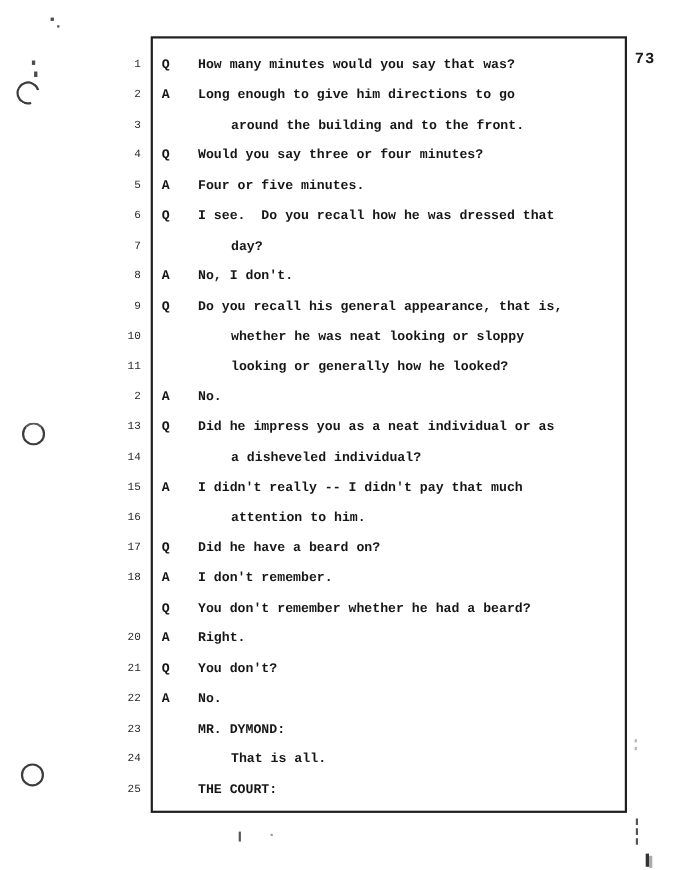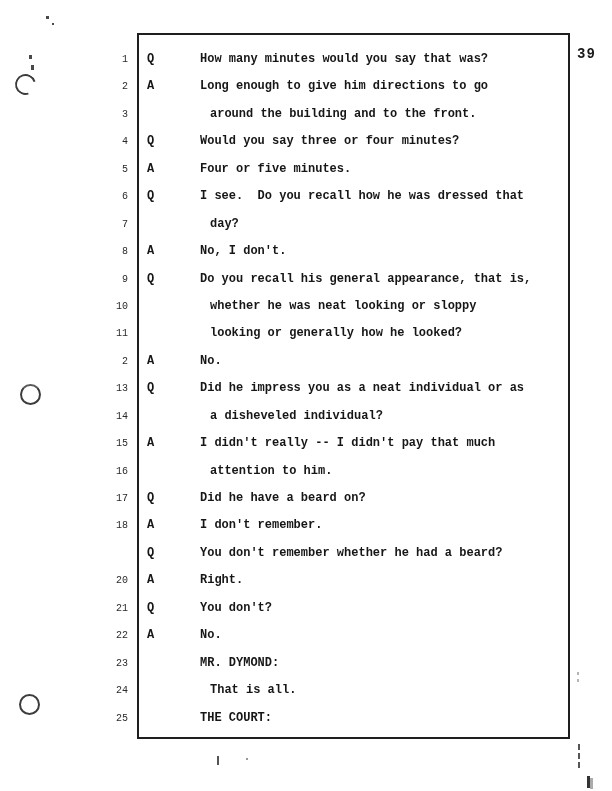--- a/index.html
+++ b/index.html
@@ -63,21 +63,21 @@
     position: absolute;
     left: 147px;
     top: 0;
     font-size: 12px;
     font-weight: bold;
     line-height: 27.45px;
     color: #161616;
   }
   .text {
     position: absolute;
-    left: 200px;
+    left: 180px;
     top: 0;
     font-size: 12px;
     font-weight: bold;
     line-height: 27.45px;
     white-space: pre;
     color: #161616;
   }
   .text.indent { left: 210px; }
 </style>
 </head>
@@ -94,21 +94,21 @@
   <div class="speck" style="left:29px; top:55px; width:3px; height:4px;"></div>
   <div class="speck" style="left:31px; top:65px; width:3px; height:5px;"></div>
   <div class="speck" style="left:217px; top:756px; width:2px; height:9px; background:#555;"></div>
   <div class="speck" style="left:246px; top:758px; width:2px; height:2px; background:#999;"></div>
   <div class="speck" style="left:577px; top:672px; width:2px; height:3px; background:#b5b5b5;"></div>
   <div class="speck" style="left:577px; top:679px; width:2px; height:3px; background:#b5b5b5;"></div>
   <div class="speck" style="left:578px; top:744px; width:0; height:24px; background:none; border-left:2px dashed #555;"></div>
   <div class="speck" style="left:587px; top:776px; width:3px; height:12px; background:#333;"></div>
   <div class="speck" style="left:590px; top:778px; width:3px; height:11px; background:#ababab;"></div>
 
-  <div class="page-number">39</div>
+  <div class="page-number">73</div>
 
   <div class="text-box"></div>
 
   <div class="lines" id="lines">
       <div class="row">
         <span class="num">1</span>
         <span class="marker">Q</span>
         <span class="text">How many minutes would you say that was?</span>
       </div>
       <div class="row">

